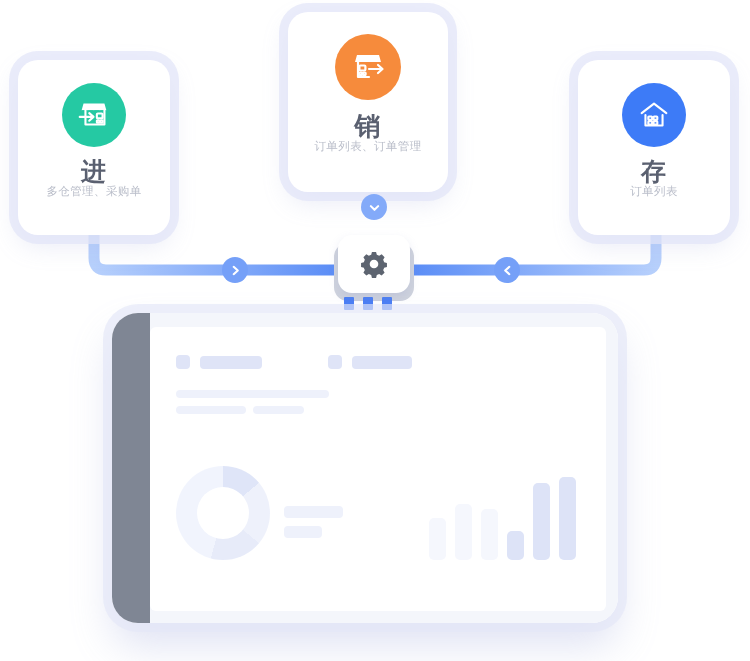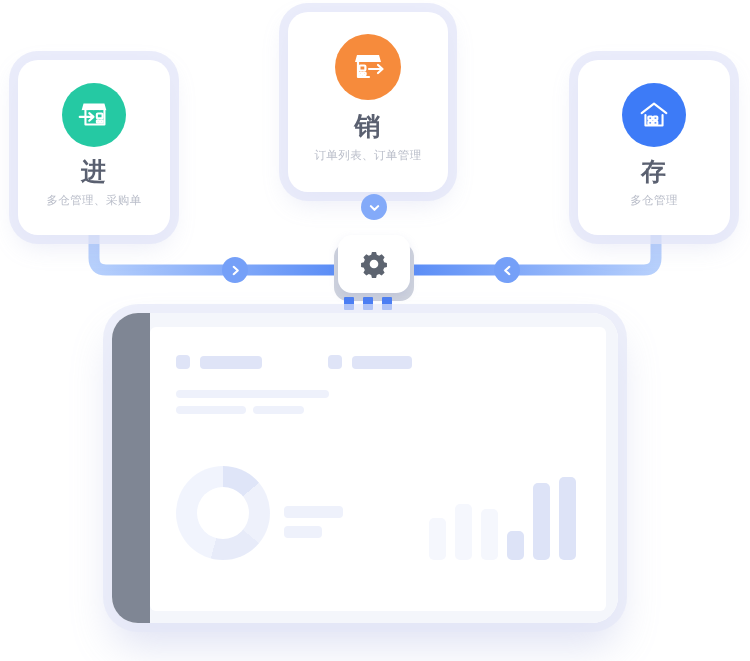--- a/index.html
+++ b/index.html
@@ -38,21 +38,20 @@
   .card-title {
     margin-top: 12px;
     font-size: 25px;
     font-weight: 700;
     color: #5a6070;
     letter-spacing: 1px;
     line-height: 1;
   }
   .card-mid .card-title { margin-top: 13px; font-size: 26px; }
   .card-sub {
-    margin-top: 9px;
     font-size: 11.5px;
     color: #b9bdc9;
     letter-spacing: .4px;
     white-space: nowrap;
     text-align: center;
   }
 
   
   #card-in   { left: 18px;  top: 60px;  }
   #card-sell { left: 288px; top: 12px;  }
@@ -191,21 +190,21 @@
       <svg width="38" height="38" viewBox="0 0 40 40" fill="none" stroke="#ffffff" stroke-width="2.2" stroke-linecap="round" stroke-linejoin="round">
         <path d="M7 18 L20 8 L33 18"></path>
         <path d="M11 20 V31 H29 V20"></path>
         <rect x="14" y="21.5" width="4" height="3.6" rx=".7"></rect>
         <rect x="19.5" y="21.5" width="4" height="3.6" rx=".7"></rect>
         <rect x="14" y="26.5" width="4" height="3.6" rx=".7"></rect>
         <rect x="19.5" y="26.5" width="4" height="3.6" rx=".7"></rect>
       </svg>
     </div>
     <div class="card-title">存</div>
-    <div class="card-sub">多仓管理</div>
+    <div class="card-sub">订单列表</div>
   </div>
 
   <div class="node" id="node-left">
     <svg width="11" height="13" viewBox="0 0 12 14" fill="none" stroke="#ffffff" stroke-width="2.3" stroke-linecap="round" stroke-linejoin="round">
       <path d="M4 3 L8.5 7 L4 11"></path>
     </svg>
   </div>
   <div class="node" id="node-right">
     <svg width="11" height="13" viewBox="0 0 12 14" fill="none" stroke="#ffffff" stroke-width="2.3" stroke-linecap="round" stroke-linejoin="round">
       <path d="M8 3 L3.5 7 L8 11"></path>

